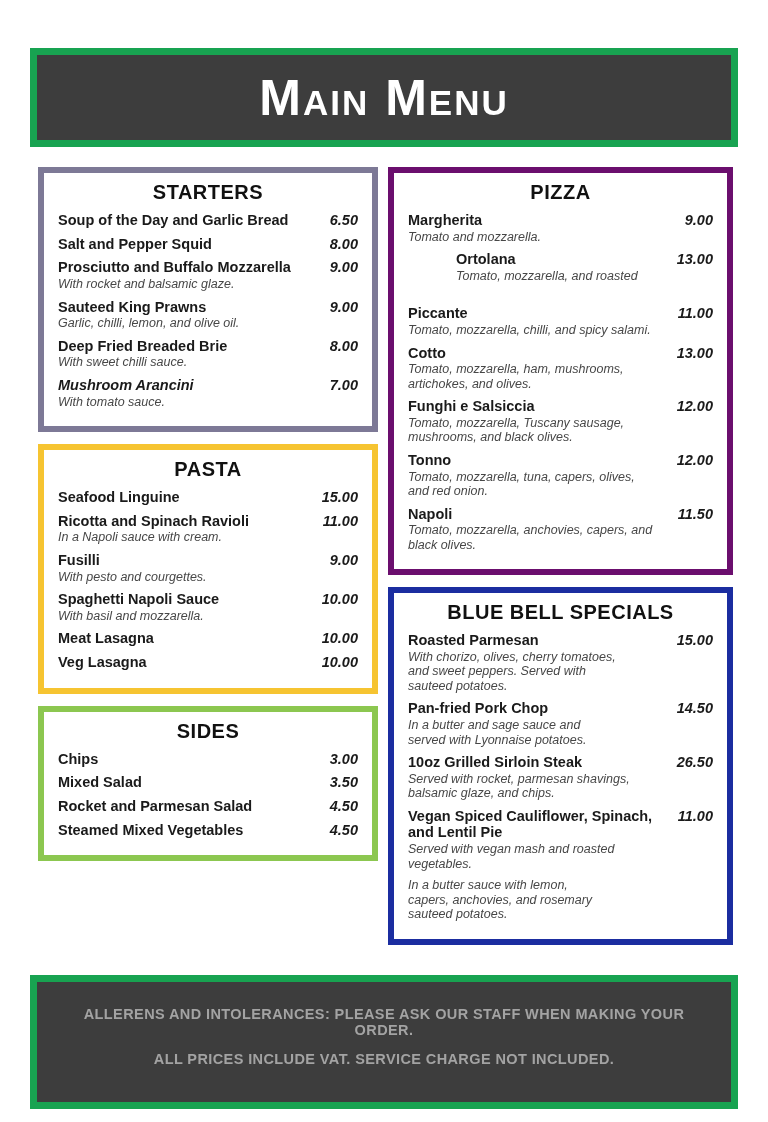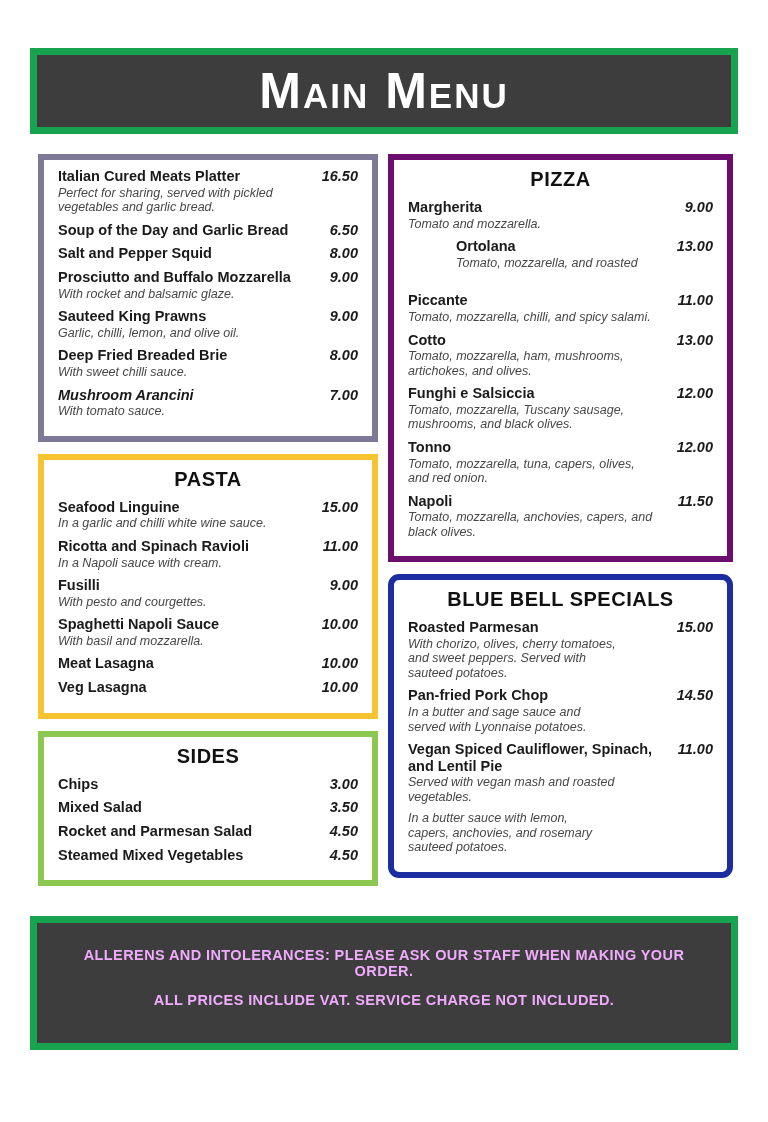--- a/index.html
+++ b/index.html
@@ -10,21 +10,21 @@
     font-family:"Liberation Sans", sans-serif;
     color:#1a1a1a;
   }
   .page { position:relative; width:768px; height:1122px; background:#fff; overflow:hidden; }
 
   
   .banner {
     margin:48px 30px 0 30px;
     background:#3d3d3d;
     border:7px solid #18a351;
-    height:86px;
+    height:99px;
     display:flex; align-items:center; justify-content:center;
   }
   .banner h1 {
     margin:0;
     color:#ffffff;
     font-variant:small-caps;
     font-weight:bold;
     font-size:50px;
     letter-spacing:2px;
     line-height:1;
@@ -85,49 +85,42 @@
 
   
   .footer {
     margin:18px 30px 0 30px;
     background:#3d3d3d;
     border:7px solid #18a351;
     text-align:center;
     padding:24px 24px 22px 24px;
   }
   .footer .notice {
-    color:#f0abfc;
+    color:#a3a3a3;
     font-weight:bold;
     font-size:14.5px;
     letter-spacing:0.4px;
     margin:0 0 13px 0;
   }
 </style>
 </head>
 <body>
 
 <div class="page">
 
   <div class="banner">
     <h1>Main Menu</h1>
   </div>
 
   <div class="columns">
 
     <div class="col-left">
       <div class="section" style="border-color: rgb(125, 121, 150);">
-        <div class="items">
-  <div class="item">
-    <div class="item-head">
-      <span class="item-name">Italian Cured Meats Platter</span>
-      <span class="item-price">16.50</span>
-    </div>
-    <div class="item-desc">Perfect for sharing, served with pickled
-vegetables and garlic bread.</div>
-  </div>
+        <h2 class="section-title">STARTERS</h2>
+        <div class="items">
 
 
   <div class="item">
     <div class="item-head">
       <span class="item-name">Soup of the Day and Garlic Bread</span>
       <span class="item-price">6.50</span>
     </div>
 
   </div>
 
@@ -172,21 +165,20 @@
 </div>
       </div>
       <div class="section" style="border-color: rgb(246, 196, 49);">
         <h2 class="section-title">PASTA</h2>
         <div class="items">
   <div class="item">
     <div class="item-head">
       <span class="item-name">Seafood Linguine</span>
       <span class="item-price">15.00</span>
     </div>
-    <div class="item-desc">In a garlic and chilli white wine sauce.</div>
   </div>
 
   <div class="item">
     <div class="item-head">
       <span class="item-name">Ricotta and Spinach Ravioli</span>
       <span class="item-price">11.00</span>
     </div>
     <div class="item-desc">In a Napoli sauce with cream.</div>
   </div>
 
@@ -319,21 +311,21 @@
   <div class="item">
     <div class="item-head">
       <span class="item-name">Napoli</span>
       <span class="item-price">11.50</span>
     </div>
     <div class="item-desc">Tomato, mozzarella, anchovies, capers, and
 black olives.</div>
   </div>
 </div>
       </div>
-      <div class="section" style="border-color: rgb(27, 45, 160); border-radius: 11px;">
+      <div class="section" style="border-color: rgb(27, 45, 160);">
         <h2 class="section-title">BLUE BELL SPECIALS</h2>
         <div class="items">
   <div class="item">
     <div class="item-head">
       <span class="item-name">Roasted Parmesan</span>
       <span class="item-price">15.00</span>
     </div>
     <div class="item-desc">With chorizo, olives, cherry tomatoes,
 and sweet peppers. Served with
 sauteed potatoes.</div>
@@ -341,20 +333,28 @@
 
   <div class="item">
     <div class="item-head">
       <span class="item-name">Pan-fried Pork Chop</span>
       <span class="item-price">14.50</span>
     </div>
     <div class="item-desc">In a butter and sage sauce and
 served with Lyonnaise potatoes.</div>
   </div>
 
+  <div class="item">
+    <div class="item-head">
+      <span class="item-name">10oz Grilled Sirloin Steak</span>
+      <span class="item-price">26.50</span>
+    </div>
+    <div class="item-desc">Served with rocket, parmesan shavings,
+balsamic glaze, and chips.</div>
+  </div>
 
   <div class="item">
     <div class="item-head">
       <span class="item-name">Vegan Spiced Cauliflower, Spinach,
 and Lentil Pie</span>
       <span class="item-price">11.00</span>
     </div>
     <div class="item-desc">Served with vegan mash and roasted
 vegetables.</div>
   </div>

